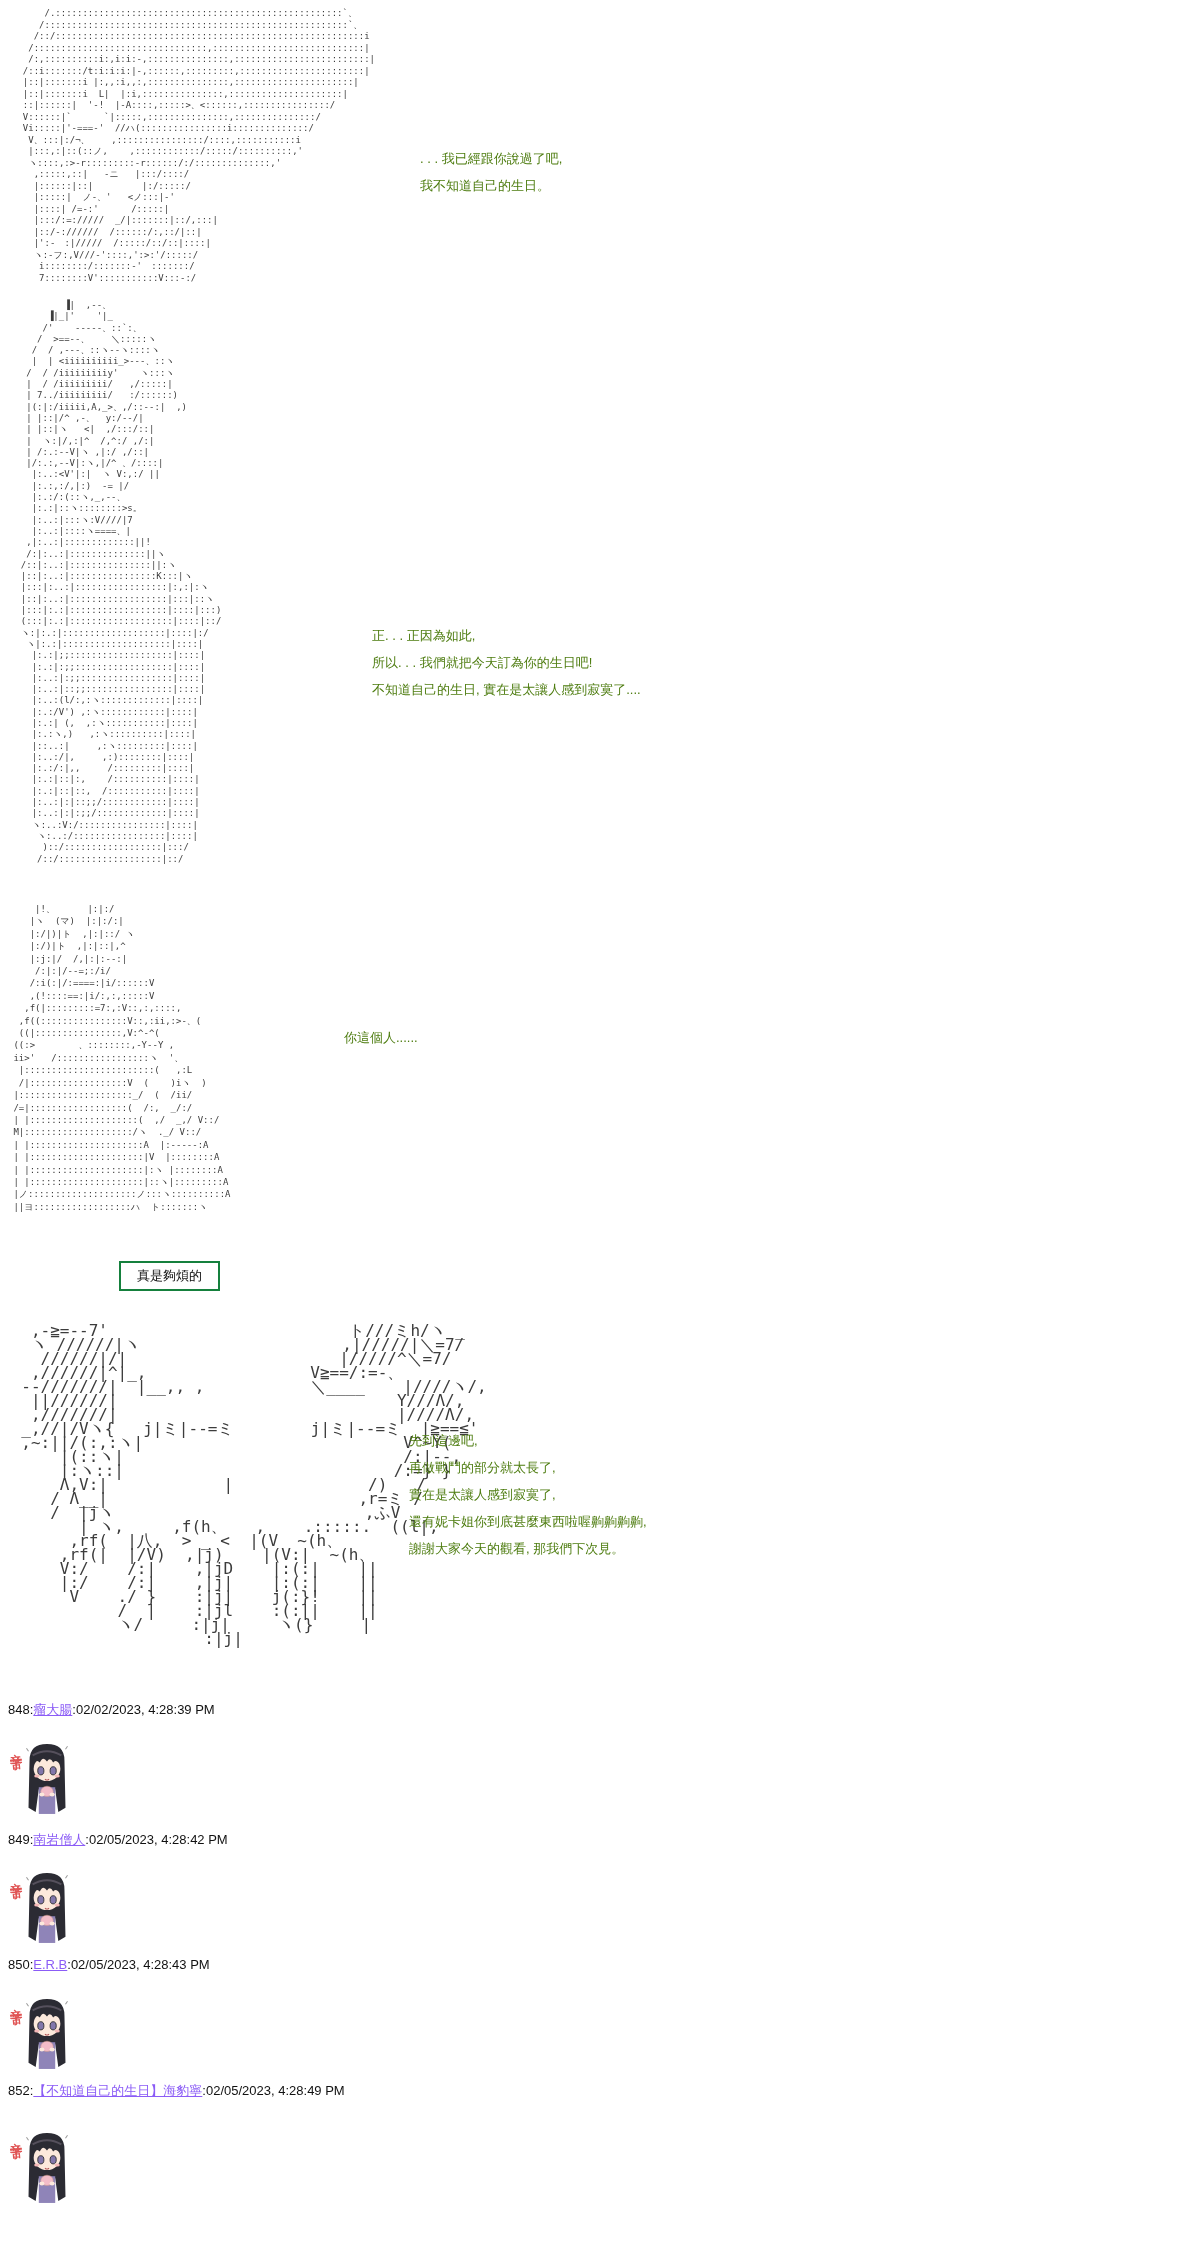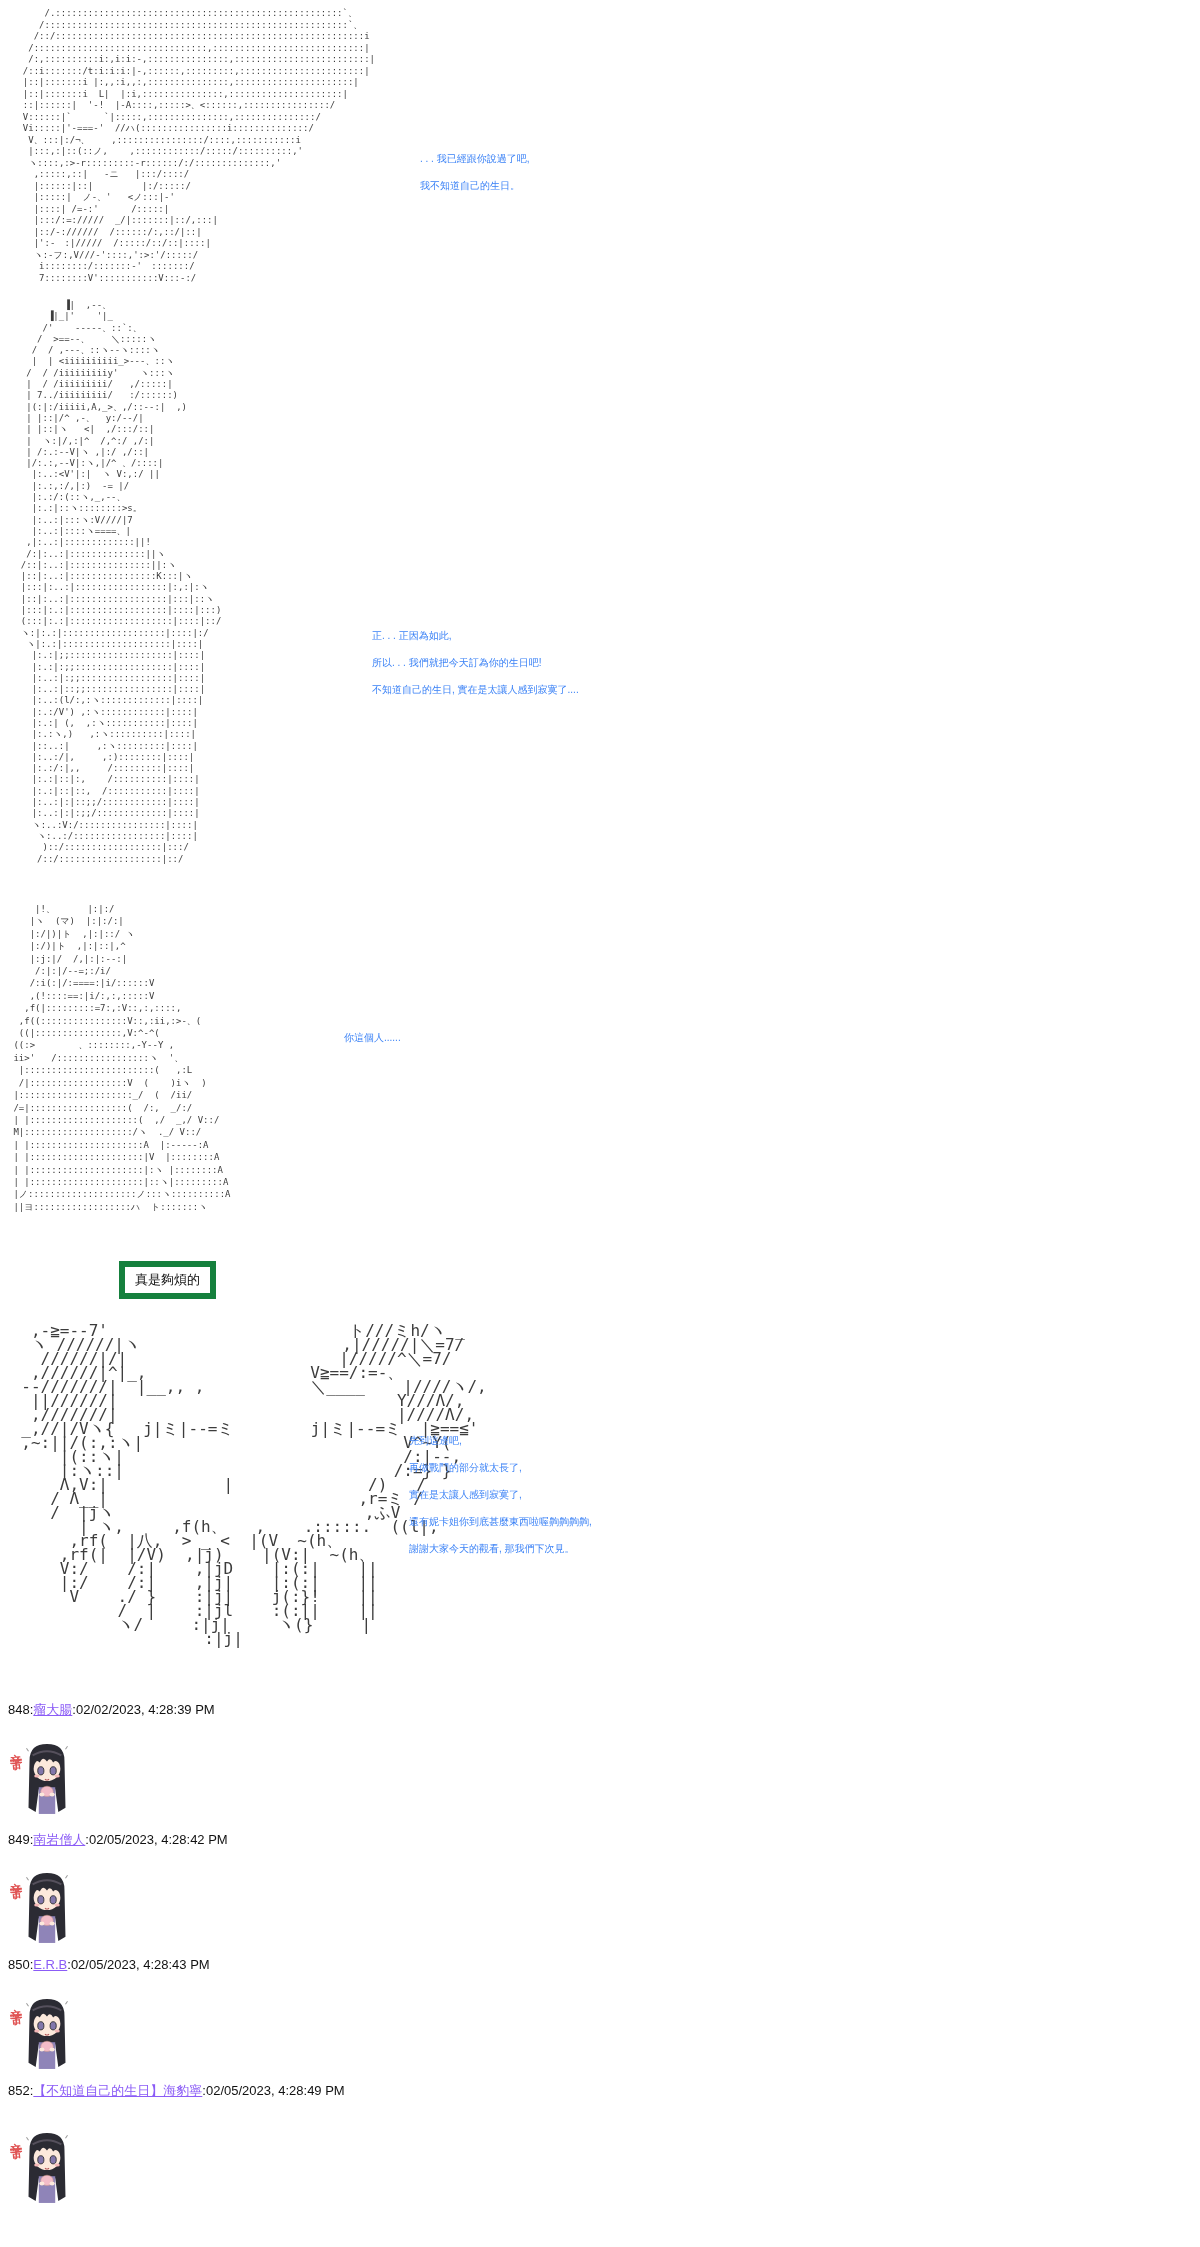--- a/index.html
+++ b/index.html
@@ -11,29 +11,29 @@
   }
   .aa {
     position:absolute; white-space:pre; margin:0;
     font-family:"DejaVu Sans Mono", monospace;
     color:#3c3c3c;
   }
   #aa1 { left:12px;  top:8px;    font-size:9px;  line-height:11.5px; }
   #aa2 { left:10px;  top:300px;  font-size:9px;  line-height:11.3px; }
   #aa3 { left:8px;   top:903px;  font-size:9px;  line-height:12.4px; }
   #aa4 { left:2px;   top:1324px; font-size:16px; line-height:14px; }
-  .dialogue { position:absolute; color:#3b82f6; font-size:10px; }
+  .dialogue { position:absolute; color:#4d7c0f; font-size:13px; }
   .dialogue p { margin:0 0 14px 0; line-height:13px; }
   #d1 { left:420px; top:152px; }
   #d2 { left:372px; top:629px; }
   #d3 { left:344px; top:1031px; }
   #d4 { left:409px; top:1434px; }
   .note-box {
     position:absolute; left:119px; top:1261px;
-    border:6px solid #15803d; padding:4px 10px;
+    border:2px solid #15803d; padding:4px 16px;
     font-size:13px; color:#111; background:#fff;
   }
   .post-header { position:absolute; left:8px; font-size:13px; color:#111; white-space:nowrap; }
   .post-header a { color:#8b5cf6; text-decoration:underline; cursor:pointer; }
   #p0 { top:1701px; } #p1 { top:1831px; } #p2 { top:1957px; } #p3 { top:2082px; }
   .sticker { position:absolute; left:8px; width:74px; height:78px; display:flex; align-items:flex-start; }
   #s0 { top:1740px; } #s1 { top:1869px; } #s2 { top:1995px; } #s3 { top:2129px; }
   .caption {
     writing-mode:vertical-rl; text-orientation:upright;
     font-size:12px; line-height:13px; letter-spacing:3px;

